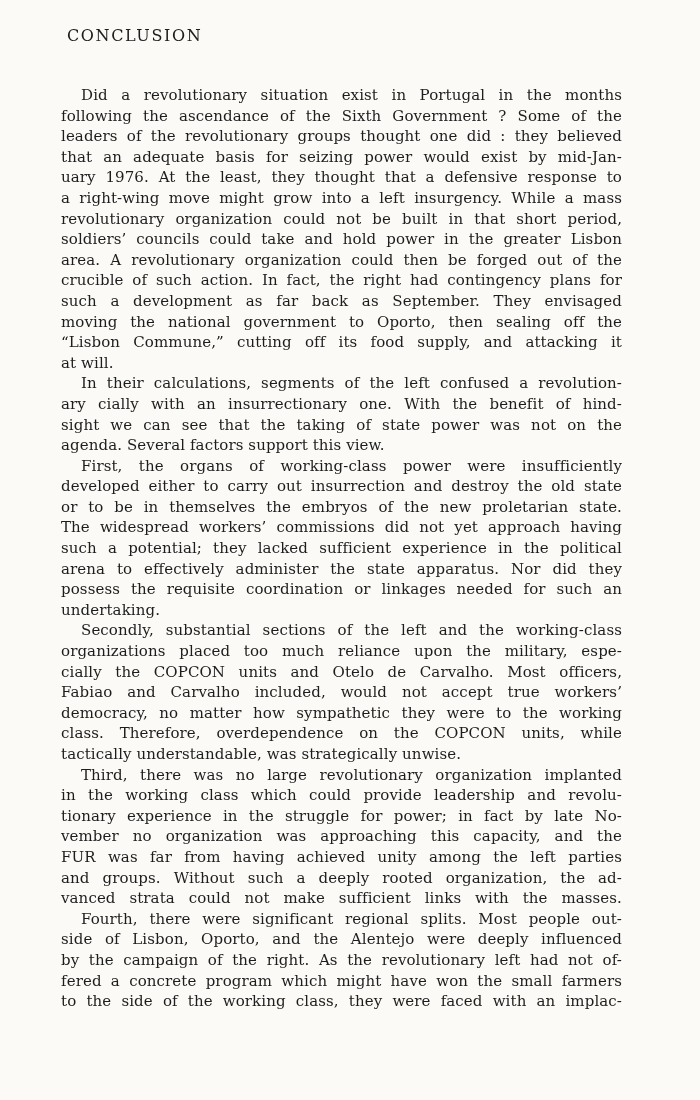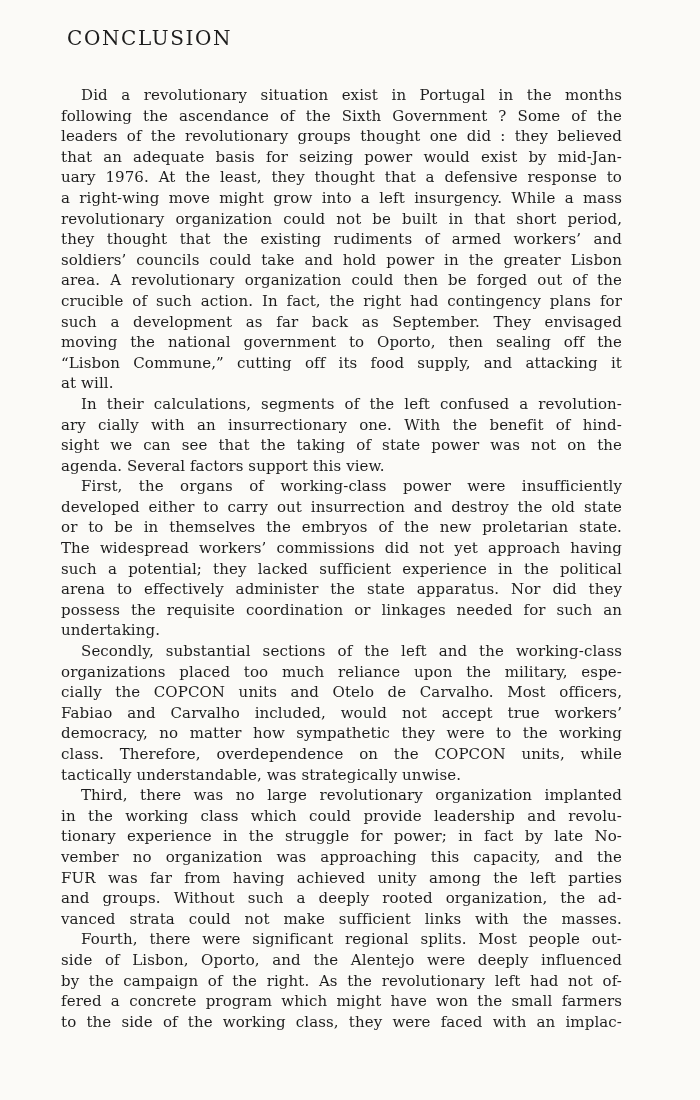--- a/index.html
+++ b/index.html
@@ -15,21 +15,21 @@
     font-family: "DejaVu Serif", serif;
   }
   .page {
     position: absolute;
     inset: 0;
   }
   .chapter-heading {
     position: absolute;
     left: 67px;
     top: 26px;
-    font-size: 20px;
+    font-size: 16px;
     letter-spacing: 1.6px;
     color: var(--ink, #1d1d1d);
     white-space: nowrap;
   }
   .textblock {
     position: absolute;
     left: 61px;
     top: 69px;
     width: 561px;
     color: var(--ink, #1d1d1d);
@@ -71,21 +71,20 @@
   <div class="chapter-heading">CONCLUSION</div>
 
   <div class="textblock">
       <div class="line first">Did a revolutionary situation exist in Portugal in the months</div>
       <div class="line">following the ascendance of the Sixth Government ? Some of the</div>
       <div class="line">leaders of the revolutionary groups thought one did : they believed</div>
       <div class="line">that an adequate basis for seizing power would exist by mid-Jan-</div>
       <div class="line">uary 1976. At the least, they thought that a defensive response to</div>
       <div class="line">a right-wing move might grow into a left insurgency. While a mass</div>
       <div class="line">revolutionary organization could not be built in that short period,</div>
-      <div class="line">they thought that the existing rudiments of armed workers’ and</div>
       <div class="line">soldiers’ councils could take and hold power in the greater Lisbon</div>
       <div class="line">area. A revolutionary organization could then be forged out of the</div>
       <div class="line">crucible of such action. In fact, the right had contingency plans for</div>
       <div class="line">such a development as far back as September. They envisaged</div>
       <div class="line">moving the national government to Oporto, then sealing off the</div>
       <div class="line">“Lisbon Commune,” cutting off its food supply, and attacking it</div>
       <div class="line last">at will.</div>
       <div class="line first">In their calculations, segments of the left confused a revolution-</div>
       <div class="line">ary cially with an insurrectionary one. With the benefit of hind-</div>
       <div class="line">sight we can see that the taking of state power was not on the</div>

